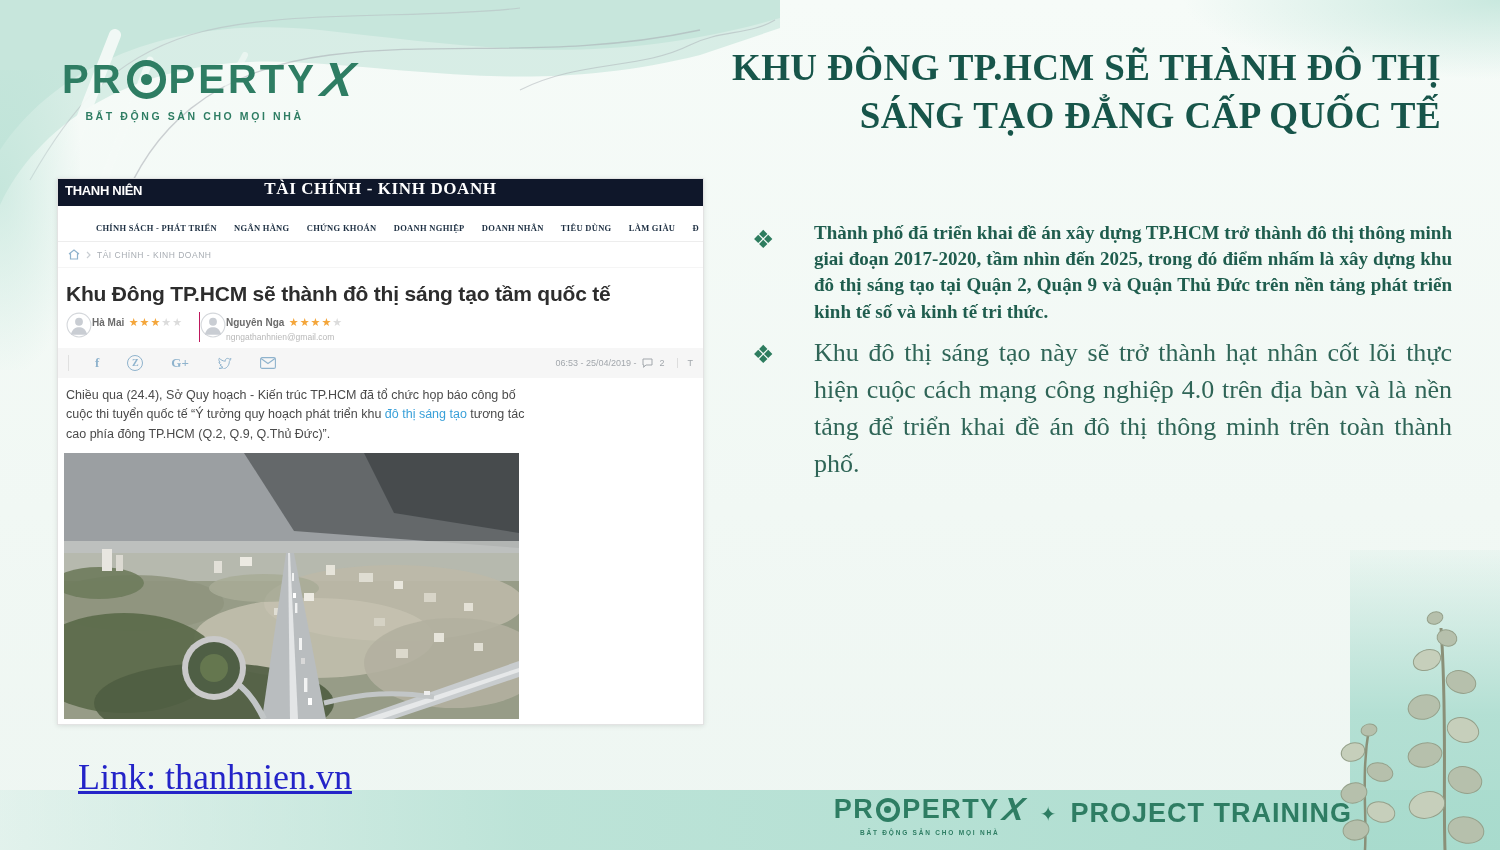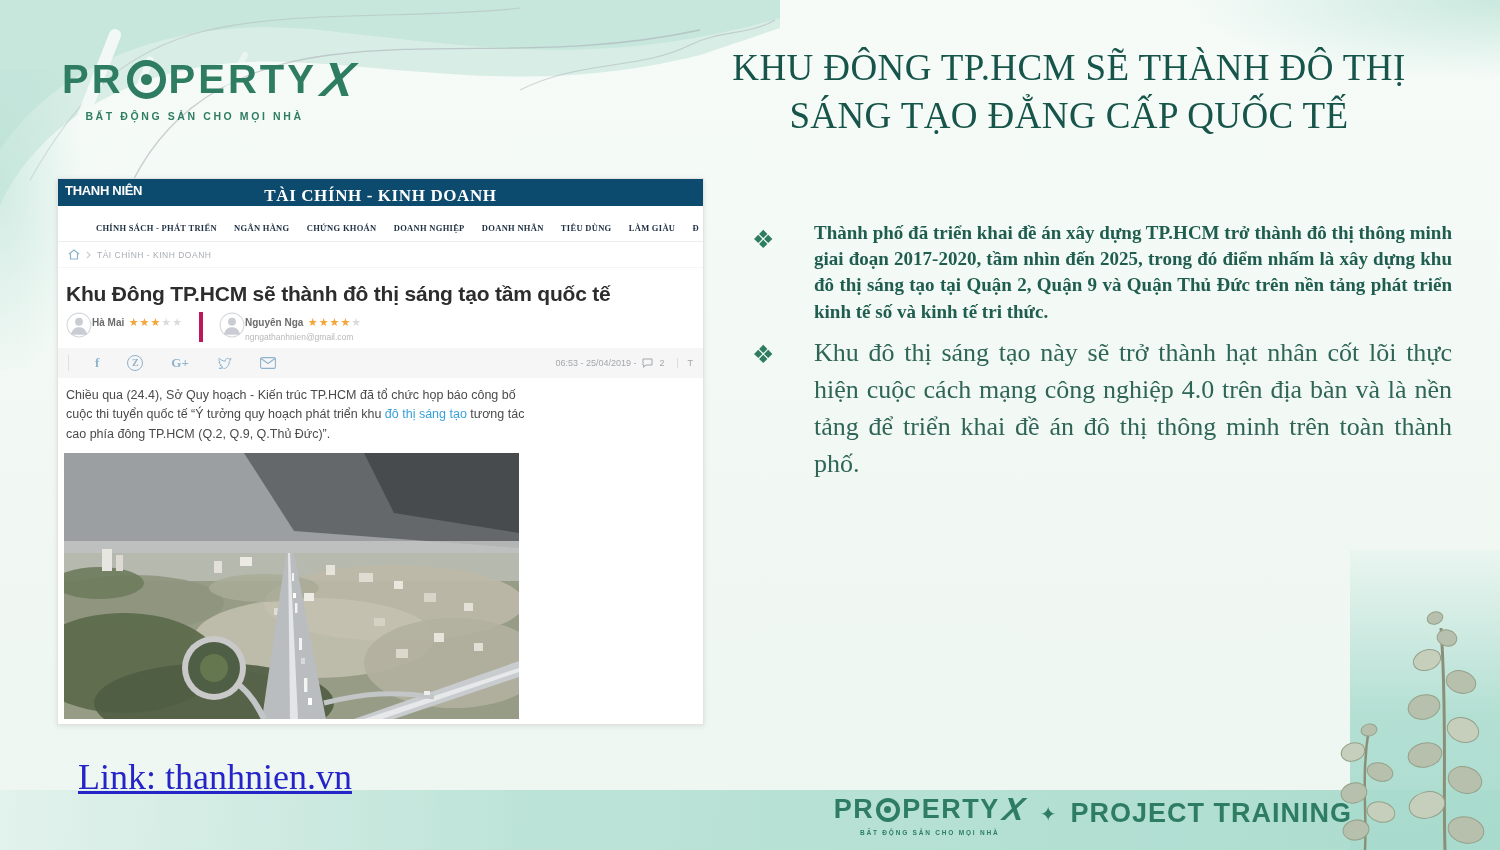--- a/index.html
+++ b/index.html
@@ -23,22 +23,22 @@
   
   .logo{position:absolute;left:62px;top:52px;color:#2e7d63;}
   .logo-row{display:flex;align-items:center;font-weight:800;font-size:40px;letter-spacing:3px;}
   .logo-o{display:inline-block;width:27px;height:27px;border:6px solid #2e7d63;border-radius:50%;
           position:relative;margin:0 3px;}
   .logo-o::after{content:"";position:absolute;left:8px;top:8px;width:11px;height:11px;background:#2e7d63;border-radius:50%;}
   .logo-x{font-size:48px;font-style:italic;margin-left:5px;transform:skewX(-8deg);}
   .logo-tagline{margin-top:3px;text-align:center;font-size:10.5px;font-weight:700;letter-spacing:2.6px;width:265px;}
 
   
-  .title{position:absolute;right:41px;top:44px;width:780px;text-align:center;
-         font-family:"Liberation Serif","DejaVu Serif",serif;font-weight:400;
+  .title{position:absolute;right:59px;top:44px;width:780px;text-align:right;
+         font-family:"Liberation Serif","DejaVu Serif",serif;font-weight:700;
          font-size:37px;line-height:1.3;color:#17554a;letter-spacing:.4px;}
 
   
   .bullets{position:absolute;left:752px;top:220px;width:700px;}
   .bullet{display:flex;margin-bottom:10px;}
   .b-marker{width:62px;flex:none;font-size:25px;color:#2e7d5f;padding-top:5px;}
   .b-text{flex:1;text-align:justify;font-family:"Liberation Serif","DejaVu Serif",serif;}
   .bullet-1 .b-text{font-weight:700;font-size:19px;line-height:1.38;color:#1f5d4e;}
   .bullet-2 .b-text{font-weight:400;font-size:26px;line-height:1.42;color:#2f6557;}
 
@@ -53,35 +53,35 @@
   .fb-o{display:inline-block;width:16px;height:16px;border:4px solid #2e7d63;border-radius:50%;position:relative;margin:0 2px;}
   .fb-o::after{content:"";position:absolute;left:4px;top:4px;width:7px;height:7px;background:#2e7d63;border-radius:50%;}
   .fb-x{font-size:32px;font-style:italic;margin-left:3px;transform:skewX(-8deg);}
   .fb-tagline{font-size:6.5px;font-weight:700;letter-spacing:1.8px;margin-top:1px;}
   .fb-sep{font-size:20px;}
   .fb-training{font-weight:800;font-size:27px;letter-spacing:1px;}
 
   
   .newscard{position:absolute;left:57px;top:178px;width:645px;height:545px;background:#fff;
             border:1px solid #e3e3e3;box-shadow:0 1px 5px rgba(0,0,0,.10);overflow:hidden;}
-  .nc-header{height:27px;background:#0c4a6e;position:relative;display:flex;align-items:flex-end;}
+  .nc-header{height:27px;background:#0f172a;position:relative;display:flex;align-items:flex-start;}
   .nc-logo{position:absolute;left:7px;top:4px;color:#fff;font-weight:800;font-size:13px;letter-spacing:-.3px;
            font-family:"Liberation Sans","DejaVu Sans",sans-serif;}
   .nc-section{width:100%;text-align:center;color:#fff;font-family:"Liberation Serif","DejaVu Serif",serif;
            font-weight:700;font-size:17px;letter-spacing:.6px;}
   .nc-nav{height:27px;display:flex;align-items:center;justify-content:space-between;
            padding:8px 4px 0 38px;border-bottom:1px solid #ededed;overflow:hidden;}
   .nc-nav span{font-family:"Liberation Serif","DejaVu Serif",serif;font-weight:700;font-size:8.5px;
            color:#1d2f42;letter-spacing:.3px;white-space:nowrap;cursor:pointer;}
   .nc-breadcrumb{height:25px;display:flex;align-items:center;gap:6px;padding:0 10px;
            color:#a8adb3;font-size:8.5px;letter-spacing:.5px;border-bottom:1px solid #f5f5f5;}
   .nc-headline{margin:13px 8px 5px;font-weight:700;font-size:21px;line-height:1.22;color:#2d2d2d;letter-spacing:-.2px;}
   .nc-authors{display:flex;margin:5px 8px 6px;}
   .author{display:flex;align-items:flex-start;padding:0 16px 0 0;}
-  .author + .author{border-left:4px solid #be185d;padding-left:16px;}
+  .author + .author{border-left:1px solid #be185d;}
   .a-name{font-weight:700;font-size:10px;color:#6b6b6b;}
   .a-stars-fill{color:#f4a63b;font-size:11px;letter-spacing:1px;}
   .a-stars-empty{color:#dcdcdc;font-size:11px;letter-spacing:1px;}
   .a-email{font-size:8.5px;color:#b8b8b8;margin-top:2px;}
   .nc-share{height:30px;background:#f6f6f6;display:flex;align-items:center;margin:4px 0 8px;padding:0 10px;}
   .share-icons{display:flex;align-items:center;gap:28px;border-left:1px solid #e0e0e0;padding-left:26px;}
   .sh{color:#8fb3cd;font-family:"Liberation Serif","DejaVu Serif",serif;font-weight:700;font-size:13px;cursor:pointer;}
   .sh-z{border:1px solid #8fb3cd;border-radius:50%;font-size:10px;width:14px;height:14px;
         display:flex;align-items:center;justify-content:center;}
   .nc-meta{margin-left:auto;display:flex;align-items:flex-start;gap:6px;color:#a2a7ac;font-size:9px;}

